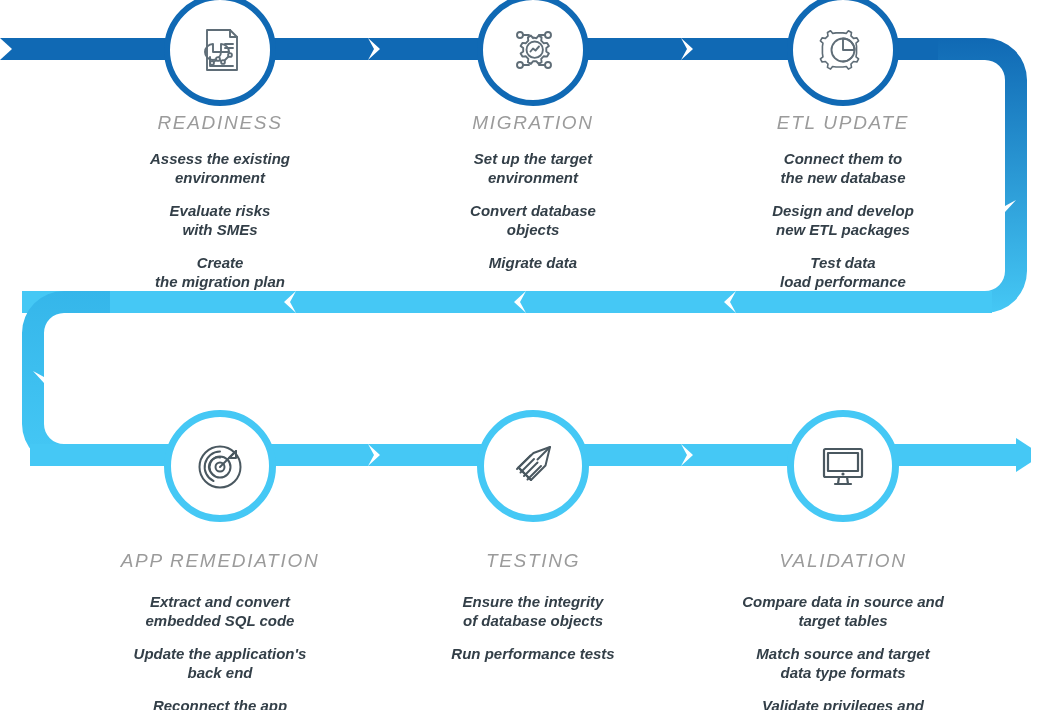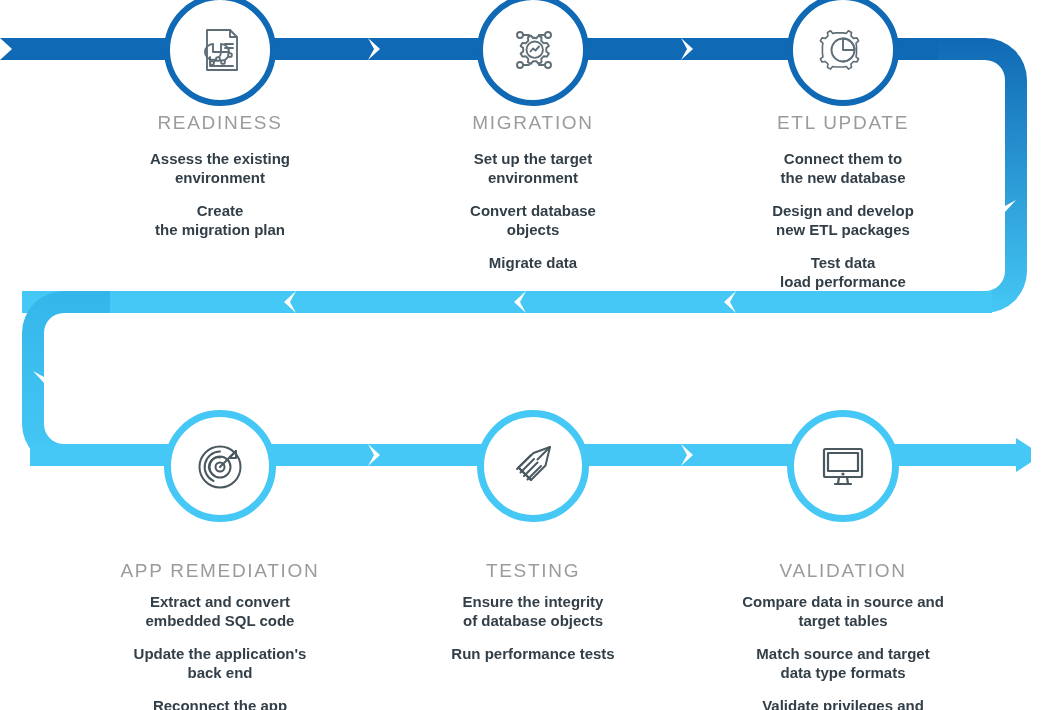--- a/index.html
+++ b/index.html
@@ -11,20 +11,21 @@
   body {
     font-family: "Liberation Sans", sans-serif;
     -webkit-font-smoothing: antialiased;
   }
   #stage {
     position: relative;
     width: 1031px;
     height: 710px;
     overflow: hidden;
     background: #ffffff;
+    font-style: italic;
   }
   #flow-svg {
     position: absolute;
     left: 0;
     top: 0;
     width: 1049px;
     height: 710px;
     z-index: 1;
   }
   .step {
@@ -73,21 +74,21 @@
     margin: 0 0 14px 0;
     white-space: pre-line;
   }
   .step-line:last-child { margin-bottom: 4px; }
   
   .row-top .step-circle { top: 0; }
   .row-top .step-title  { top: 118px; }
   .row-top .step-body   { top: 155px; }
   
   .row-bottom .step-circle { top: 0; }
-  .row-bottom .step-title  { top: 150px; }
+  .row-bottom .step-title  { top: 140px; }
   .row-bottom .step-body   { top: 182px; }
 </style>
 </head>
 <body>
 
 <div id="stage">
 
   <svg id="flow-svg" viewBox="0 0 1049 710">
     <defs>
       <linearGradient id="gradRight" x1="0" y1="0" x2="0" y2="1">
@@ -141,20 +142,22 @@
         <circle cx="20" cy="41" r="1.9" fill="#ffffff"></circle>
         <circle cx="26" cy="37" r="1.9" fill="#ffffff"></circle>
         <circle cx="31" cy="40" r="1.9" fill="#ffffff"></circle>
         <circle cx="38" cy="33" r="1.9" fill="#ffffff"></circle>
       </svg>
     </div>
     <div class="step-title">READINESS</div>
     <div class="step-body">
       <p class="step-line">Assess the existing
 environment</p>
+      <p class="step-line">Evaluate risks
+with SMEs</p>
       <p class="step-line">Create
 the migration plan</p>
     </div>
   </div>
 
   <div class="step row-top" style="left:383px; top:-6px;">
     <div class="step-circle dark">
       <svg width="56" height="56" viewBox="0 0 56 56" fill="none" stroke="#5f6d77" stroke-width="1.9" stroke-linecap="round" stroke-linejoin="round">
         <path d="M28 15.5 L31.5 16.2 L33.6 13.6 L36.6 15.4 L36.2 18.7 L38.8 21.3 L42.1 20.9 L43.9 23.9 L41.3 26 L41.3 29.5 L43.9 31.6 L42.1 34.6 L38.8 34.2 L36.2 36.8 L36.6 40.1 L33.6 41.9 L31.5 39.3 L28 39.3 L25.9 41.9 L22.9 40.1 L23.3 36.8 L20.7 34.2 L17.4 34.6 L15.6 31.6 L18.2 29.5 L18.2 26 L15.6 23.9 L17.4 20.9 L20.7 21.3 L23.3 18.7 L22.9 15.4 L25.9 13.6 L28 16.2 Z"></path>
         <circle cx="29.7" cy="27.7" r="8.2"></circle>

